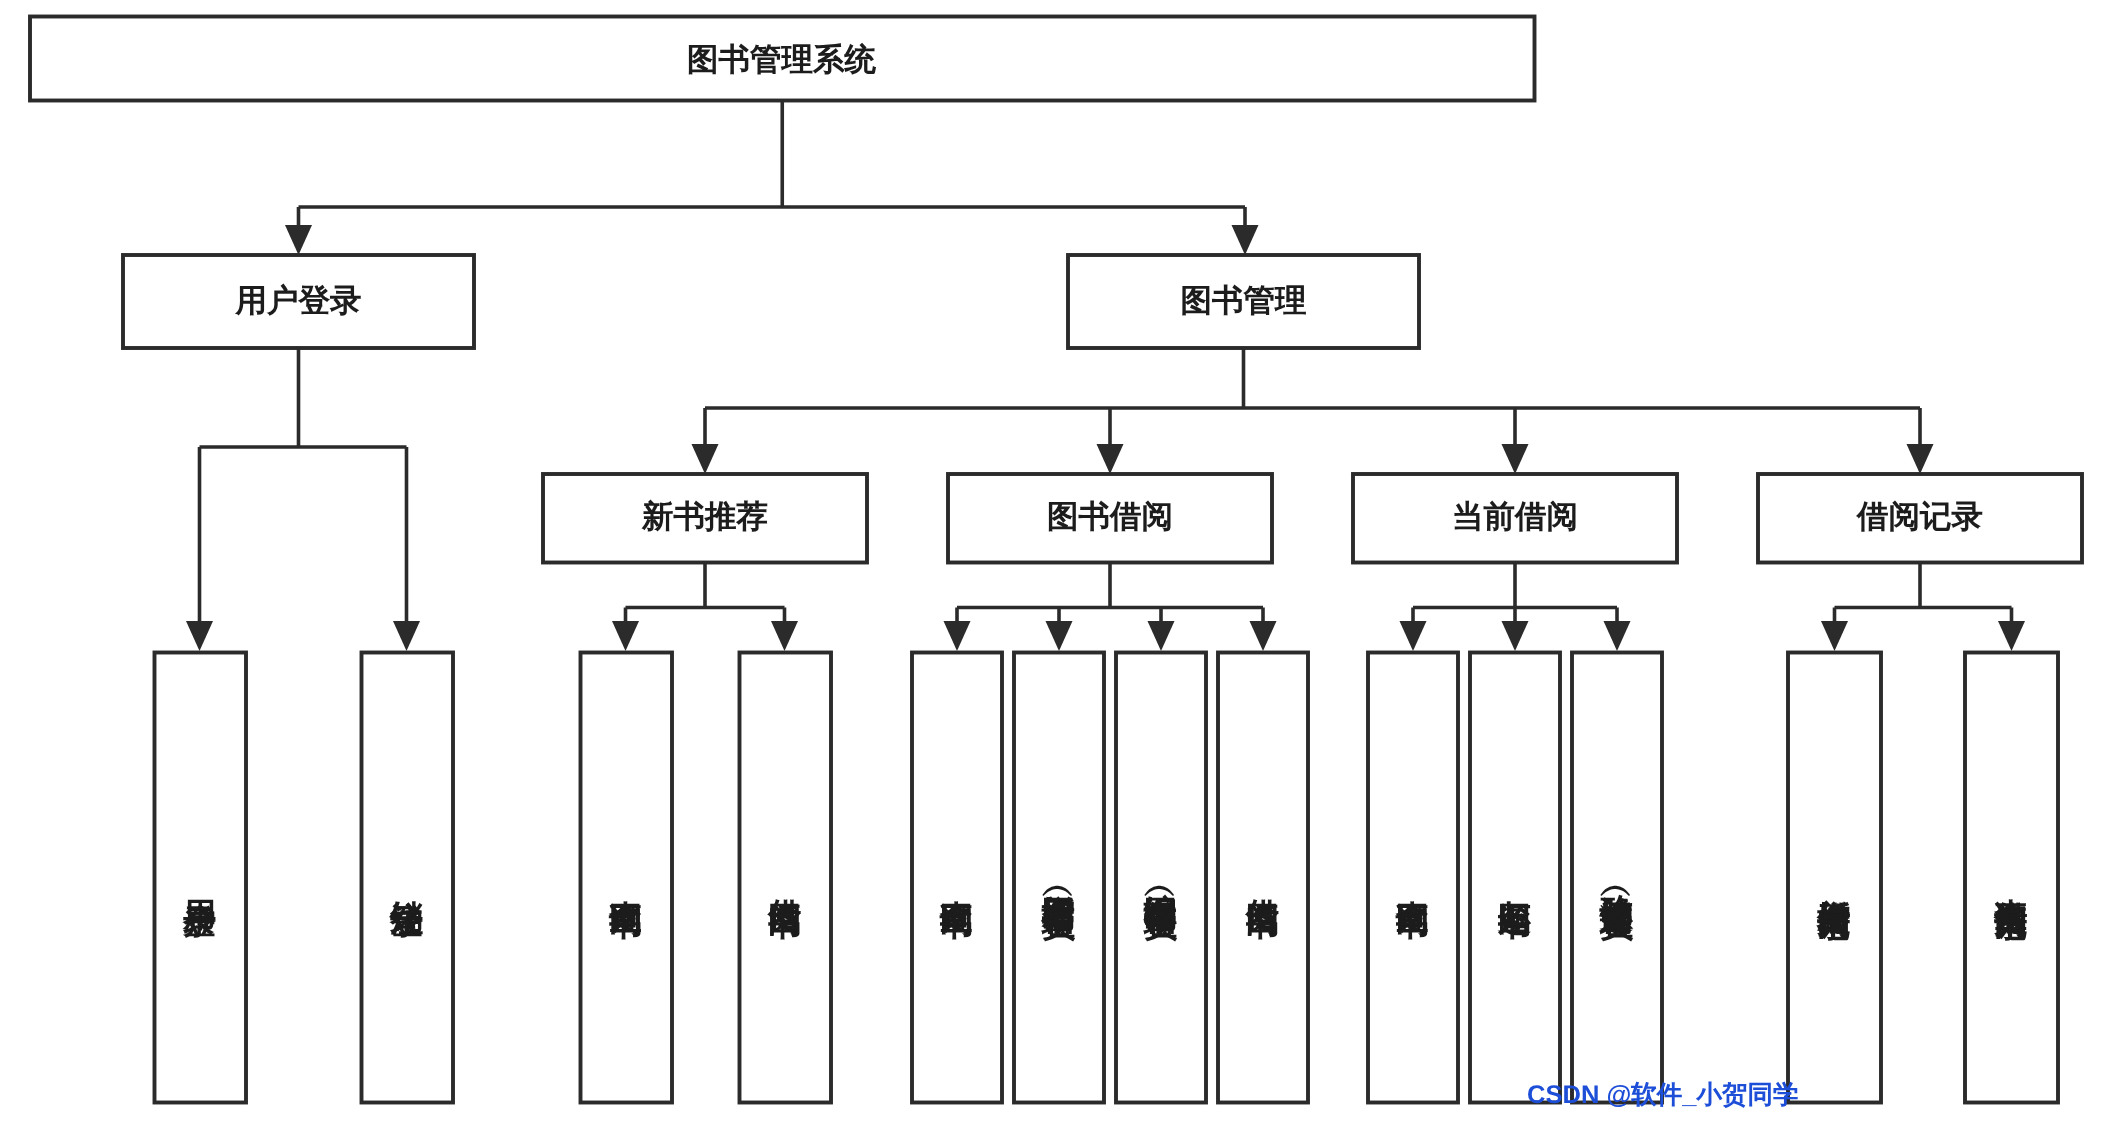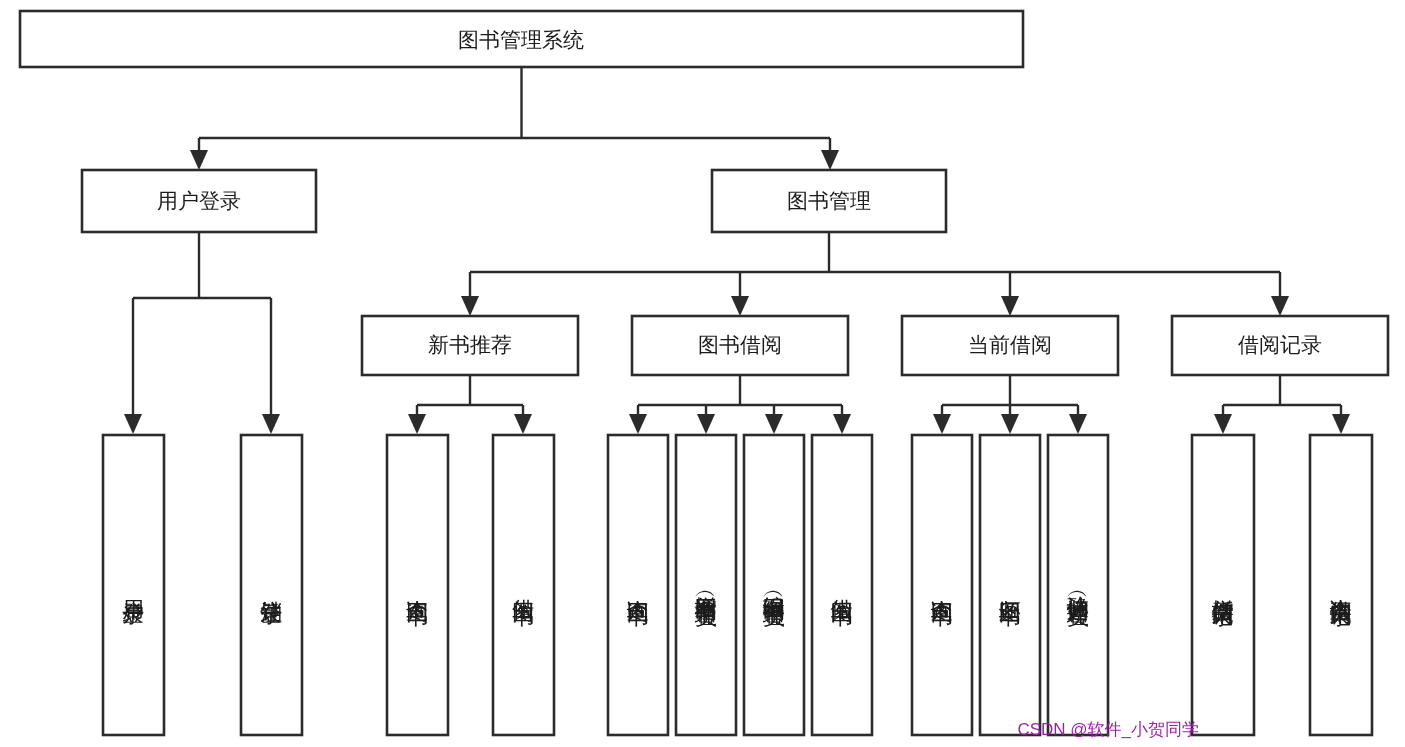--- a/index.html
+++ b/index.html
@@ -11,20 +11,21 @@
     width: 1405px;
     height: 747px;
     font-family: "Liberation Sans", "DejaVu Sans", sans-serif;
     overflow: hidden;
   }
   #diagram-root {
     position: relative;
     width: 1209px;
     height: 747px;
     background: #ffffff;
+    font-weight: bold;
   }
   svg.flow {
     position: absolute;
     top: 0; left: 0;
     width: 1405px;
     height: 747px;
     display: block;
   }
   .node-rect {
     fill: #ffffff;
@@ -63,21 +64,21 @@
     text-align: center;
     white-space: nowrap;
     user-select: none;
   }
   .watermark {
     position: absolute;
     right: 10px;
     bottom: 6px;
     font-family: "Liberation Sans", "DejaVu Sans", sans-serif;
     font-size: 17px;
-    color: #a21caf;
+    color: #1d4ed8;
     white-space: nowrap;
     user-select: none;
   }
 </style>
 </head>
 <body>
 
 <div id="diagram-root">
 
   <svg class="flow" viewBox="0 0 1405 747">

